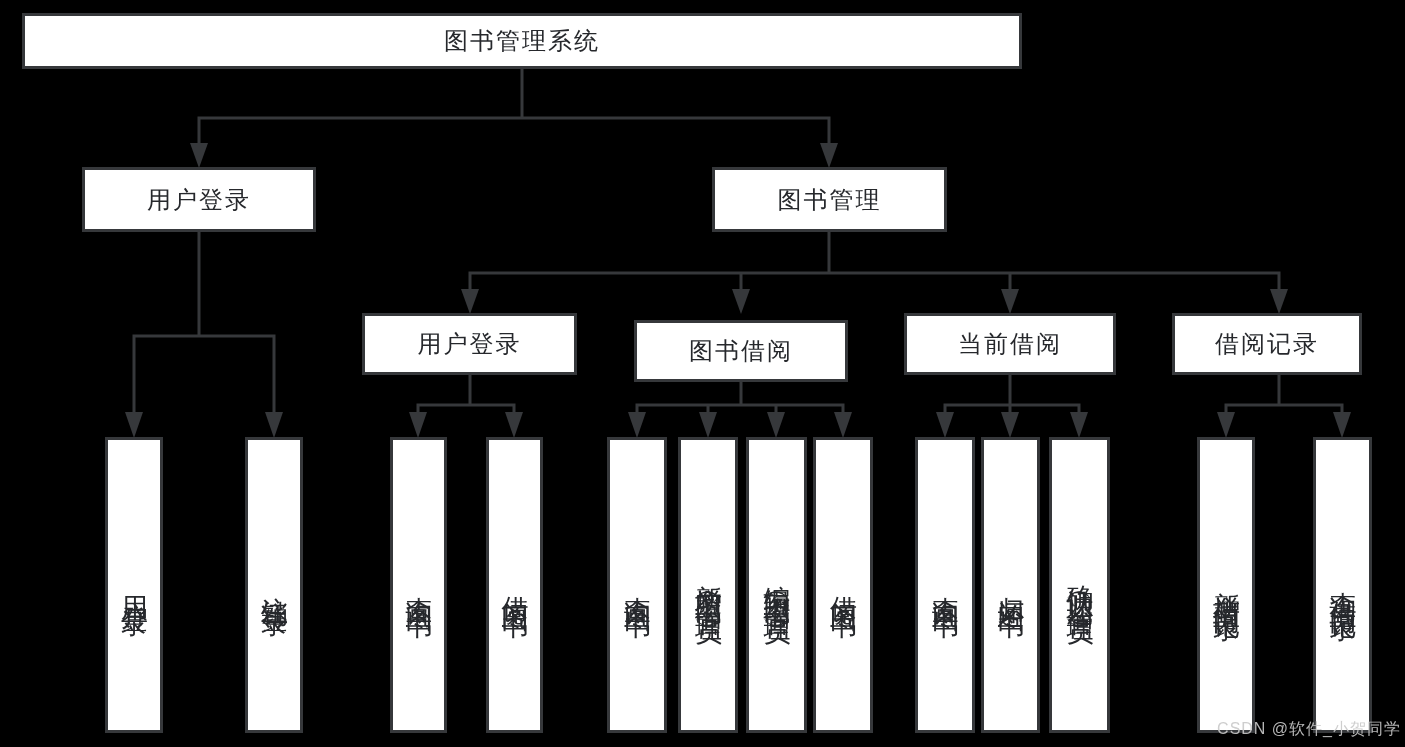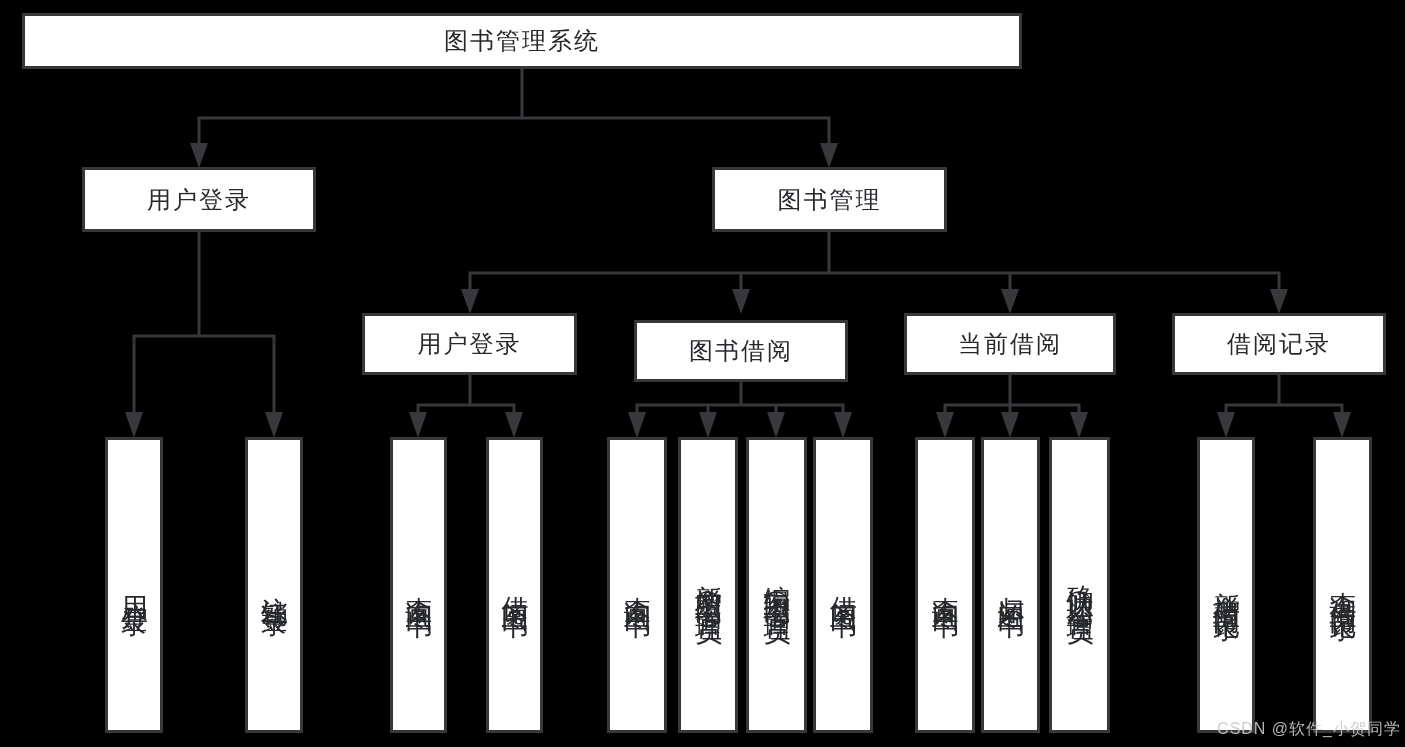--- a/index.html
+++ b/index.html
@@ -107,21 +107,21 @@
   </svg>
 
   <div class="box h" style="left:22px; top:13px; width:1000px; height:56px;">图书管理系统</div>
 
   <div class="box h" style="left:82px; top:167px; width:234px; height:65px;">用户登录</div>
   <div class="box h" style="left:712px; top:167px; width:235px; height:65px;">图书管理</div>
 
   <div class="box h" style="left:362px; top:313px; width:215px; height:62px;">用户登录</div>
   <div class="box h" style="left:634px; top:313px; width:214px; height:62px;margin-top:7px;">图书借阅</div>
   <div class="box h" style="left:904px; top:313px; width:212px; height:62px;">当前借阅</div>
-  <div class="box h" style="left:1172px; top:313px; width:214px; height:62px;">借阅记录</div>
+  <div class="box h" style="left:1172px; top:313px; width:190px; height:62px;">借阅记录</div>
 
   <div class="box v" style="left:105px; width:58px;">用户登录</div>
   <div class="box v" style="left:245px; width:58px;">注销登录</div>
 
   <div class="box v" style="left:390px; width:57px;">查询图书</div>
   <div class="box v" style="left:486px; width:57px;">借阅图书</div>
 
   <div class="box v" style="left:607px; width:60px;">查询图书</div>
   <div class="box v" style="left:678px; width:60px;">新增图书（管理员）</div>
   <div class="box v" style="left:746px; width:61px;">编辑图书（管理员）</div>

